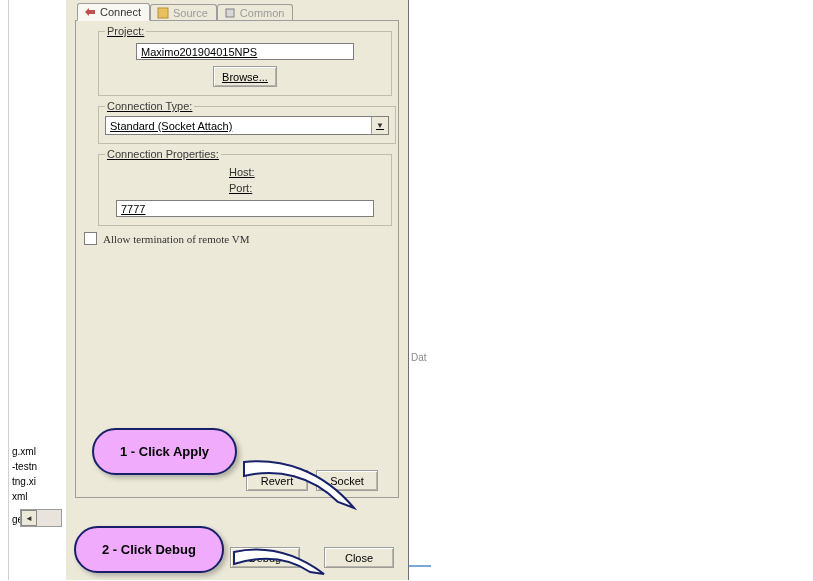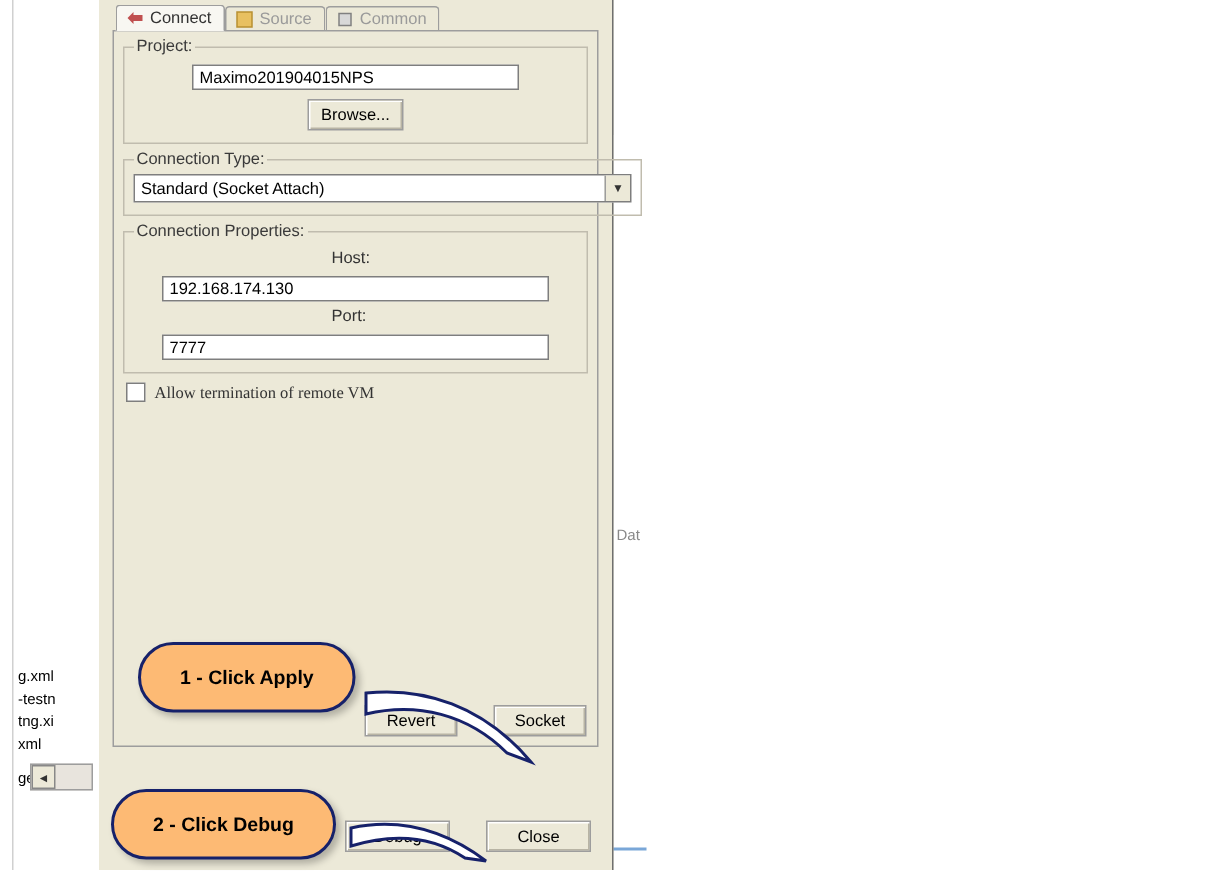--- a/index.html
+++ b/index.html
@@ -113,22 +113,23 @@
     border: 1px solid #9d9d9d;
     background: #ece9d8;
     width: 322px;
     height: 476px;
     padding: 0;
     position: relative;
   }
 
   fieldset.group {
     border: 1px solid #c0bcae;
-    margin: 4px 6px 0 6px;
+    margin: 4px 6px 0 22px;
     padding: 4px 6px 8px 6px;
+    text-decoration: underline;
   }
   fieldset.group legend {
     font-size: 11px;
     color: #3a3a3a;
     padding: 0 2px;
   }
   .row {
     display: flex;
     align-items: center;
     gap: 6px;
@@ -156,21 +157,21 @@
     min-width: 62px;
     background: #ece9d8;
     border: 1px solid #9d9d9d;
     box-shadow: inset 1px 1px 0 #fff, inset -1px -1px 0 #b8b4a4;
     padding: 0 8px;
     cursor: pointer;
   }
 
   .combo {
     display: flex;
-    width: 332px;
+    width: 284px;
     height: 19px;
     border: 1px solid #7e7e7e;
     background: #fff;
     align-items: center;
     justify-content: space-between;
     box-sizing: border-box;
   }
   .combo span { padding-left: 4px; }
   .combo .drop {
     width: 16px; height: 17px;
@@ -193,40 +194,40 @@
   }
   .chk {
     width: 13px; height: 13px;
     border: 1px solid #7e7e7e;
     background: #fff;
     box-sizing: border-box;
   }
 
   .btn-row {
     position: absolute;
-    right: 7px;
-    display: flex;
-    gap: 24px;
+    right: 20px;
+    display: flex;
+    gap: 8px;
   }
   .btn-row.inner { bottom: 6px; }
   .btn-row.outer {
     position: absolute;
     right: 14px;
     bottom: 12px;
     display: flex;
     gap: 24px;
   }
 
   
   .callout {
     position: absolute;
     z-index: 50;
   }
   .bubble {
-    background: #fdba74;
+    background: #f0abfc;
     border: 2px solid #16216a;
     border-radius: 26px;
     padding: 14px 26px;
     font-weight: bold;
     font-size: 13px;
     color: #000;
     white-space: nowrap;
     box-shadow: 3px 3px 5px rgba(0,0,0,0.25);
   }
   .tail {
@@ -322,21 +323,20 @@
         <div class="combo">
           <span>Standard (Socket Attach)</span>
           <div class="drop">▼</div>
         </div>
       </fieldset>
 
       <fieldset class="group">
         <legend>Connection Properties:</legend>
         <div class="row hostport">
           <label>Host:</label>
-          <input class="text" value="192.168.174.130" style="">
         </div>
         <div class="row hostport" style="margin-top:4px;">
           <label>Port:</label>
           <input class="text" value="7777" style="">
         </div>
       </fieldset>
 
       <div class="chk-row">
         <div class="chk"></div>
         <span>Allow termination of remote VM</span>

